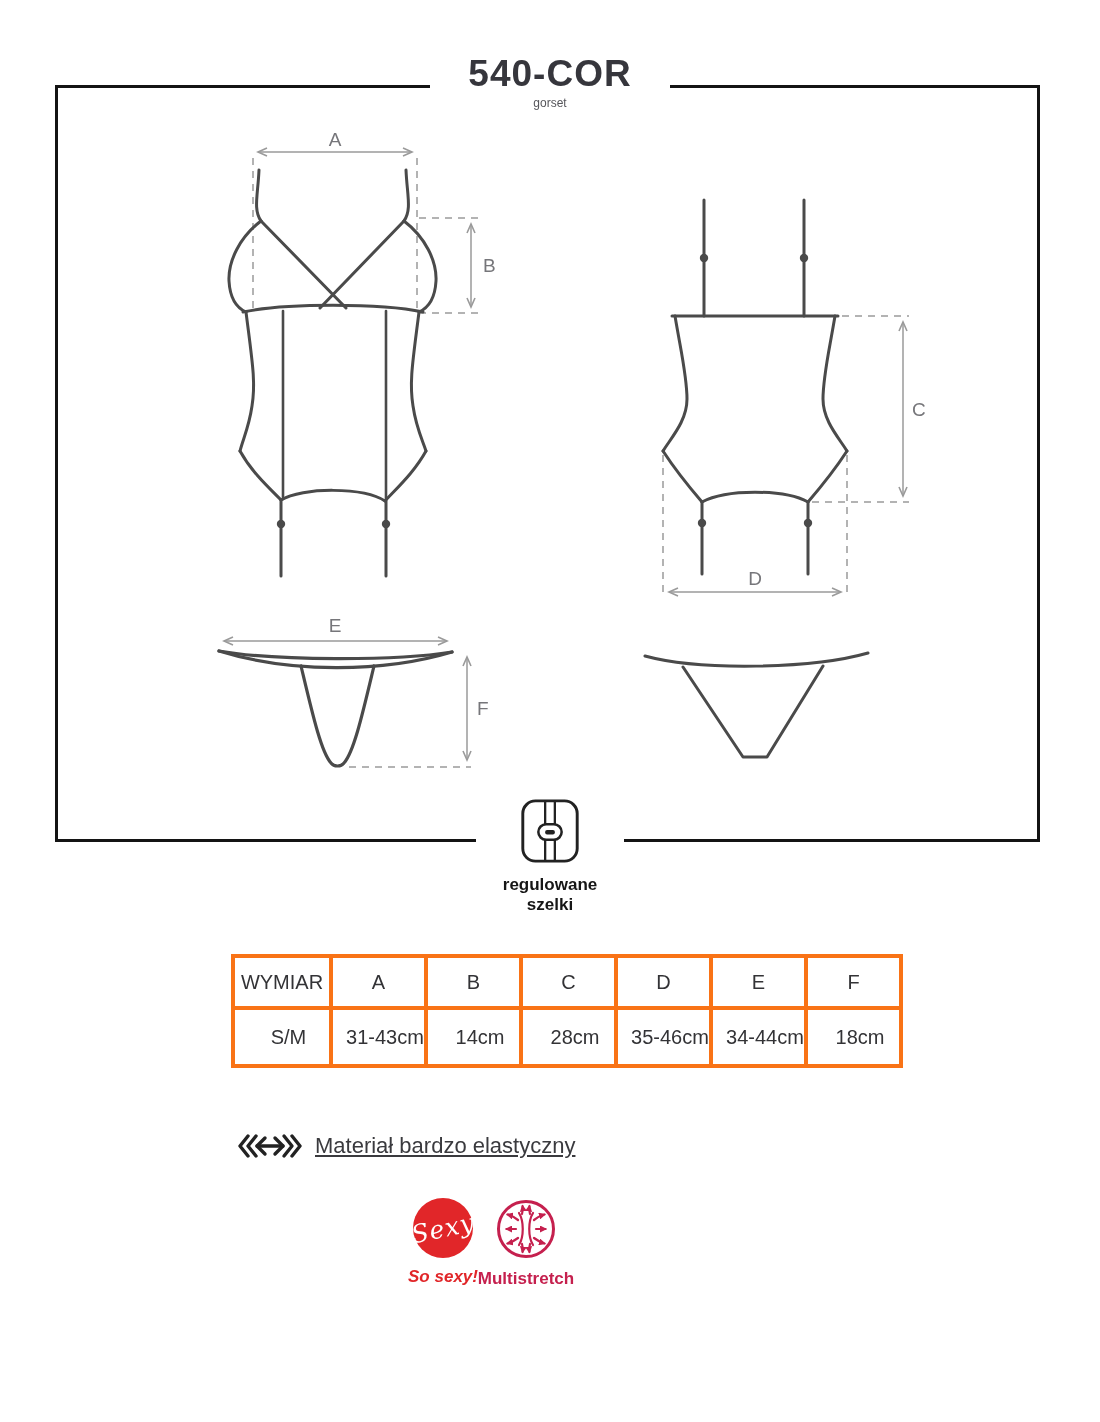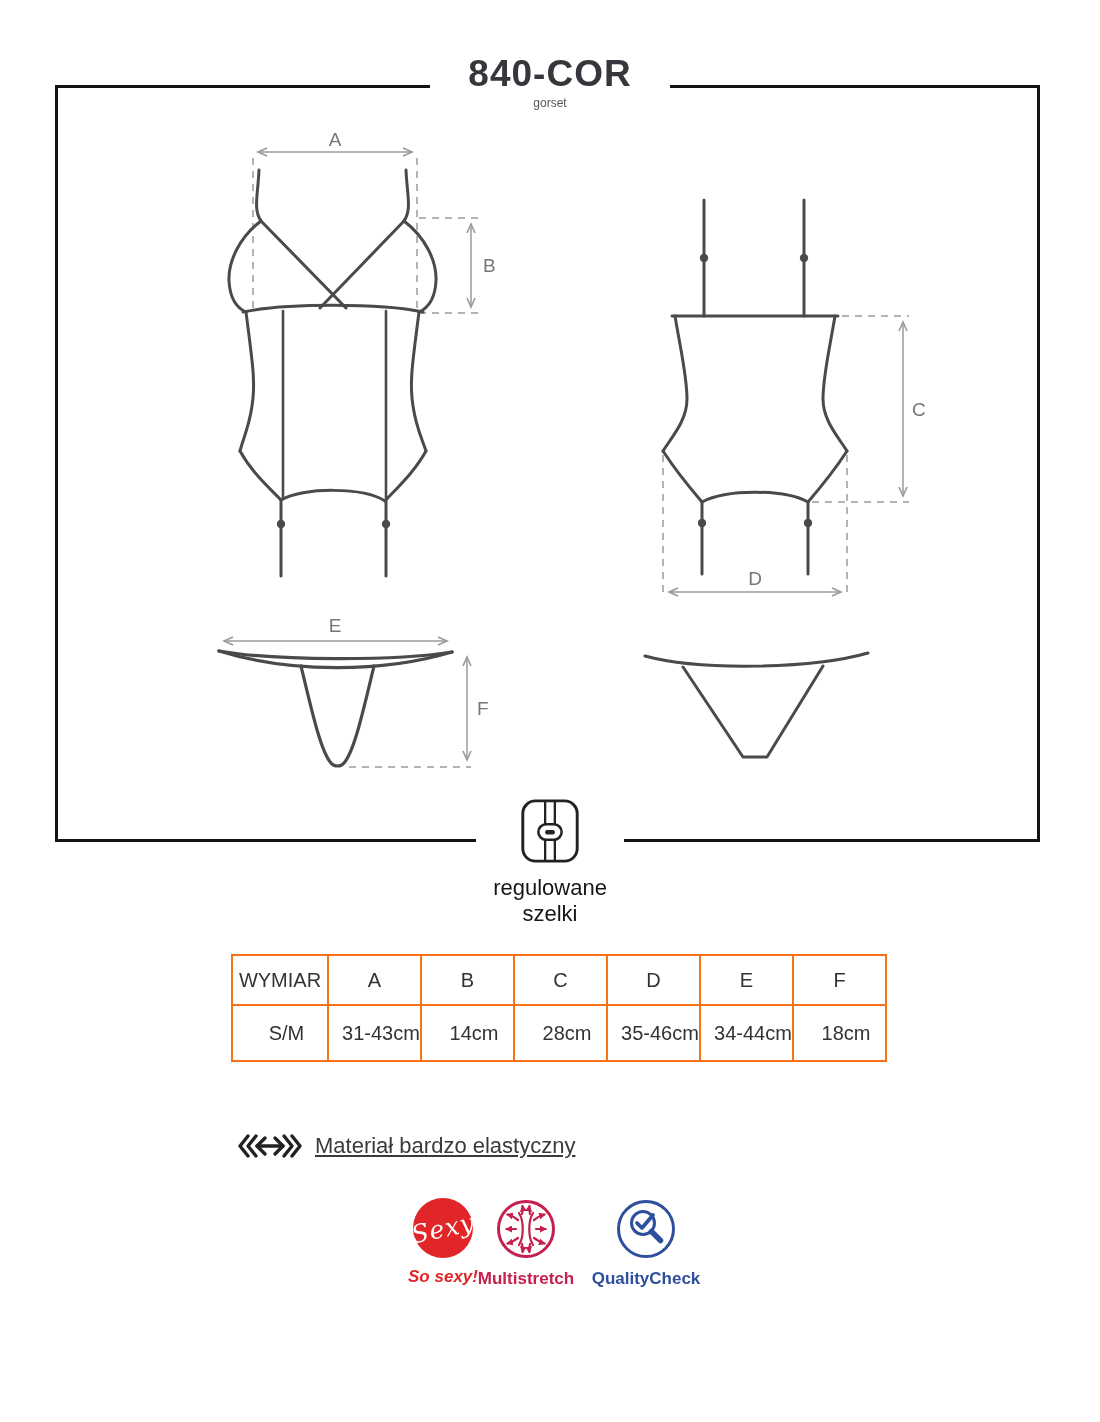--- a/index.html
+++ b/index.html
@@ -18,28 +18,28 @@
     background:#ffffff;text-align:center;
   }
   .model{font-size:37px;font-weight:bold;color:#36363c;letter-spacing:1px;line-height:1.1;}
   .subtitle{font-size:12px;color:#55555a;margin-top:1px;}
   svg.diagram{position:absolute;left:55px;top:85px;z-index:1;}
   
   .straps-feature{
     position:absolute;left:476px;top:798px;width:148px;z-index:3;
     background:#ffffff;text-align:center;
   }
-  .feature-label{font-size:22px;font-weight:normal;color:#161616;line-height:1.18;margin-top:5px;}
+  .feature-label{font-size:17px;font-weight:bold;color:#161616;line-height:1.18;margin-top:5px;}
   
   table.sizes{
     position:absolute;left:231px;top:954px;border-collapse:collapse;table-layout:fixed;
     font-size:20px;color:#333336;
   }
   table.sizes td,table.sizes th{
-    border:2px solid #f97316;text-align:center;vertical-align:middle;
+    border:4px solid #f97316;text-align:center;vertical-align:middle;
     font-weight:normal;padding:0;overflow:hidden;white-space:nowrap;
   }
   table.sizes th{height:48px;}
   table.sizes td{height:54px;padding-left:13px;}
   .col-label{width:94px;}
   .col-meas{width:91px;}
   
   .material{
     position:absolute;left:238px;top:1131px;display:flex;align-items:center;gap:13px;
   }
@@ -66,21 +66,21 @@
   .lbl-blue{color:#2e4f9c;}
 </style>
 </head>
 <body>
 
 <div class="page">
 
   <div class="frame"></div>
 
   <div class="title-block">
-    <div class="model">840-COR</div>
+    <div class="model">540-COR</div>
     <div class="subtitle">gorset</div>
   </div>
 
   <svg class="diagram" width="985" height="757" viewBox="55 85 985 757">
     <defs>
       <marker id="ag" markerUnits="userSpaceOnUse" markerWidth="12" markerHeight="11" refX="10" refY="5" orient="auto-start-reverse">
         <path d="M1,1 L10,5 L1,9" fill="none" stroke="#9a9a9a" stroke-width="1.6"></path>
       </marker>
     </defs>
 
@@ -243,23 +243,14 @@
         <path d="M23,40 C19,43 16,44.5 12.5,45.5" marker-end="url(#mah)"></path>
         <path d="M21,31 C18,31 15,31 11.5,31" marker-end="url(#mah)"></path>
         <path d="M39,22 C43,19 46,17.5 49.5,16.5" marker-end="url(#mah)"></path>
         <path d="M39,40 C43,43 46,44.5 49.5,45.5" marker-end="url(#mah)"></path>
         <path d="M41,31 C44,31 47,31 50.5,31" marker-end="url(#mah)"></path>
       </g>
     </svg>
     <div class="badge-label lbl-crimson">Multistretch</div>
   </div>
 
-  <div class="badge badge-quality">
-    <svg width="62" height="62" viewBox="0 0 62 62">
-      <circle cx="31" cy="31" r="27.5" fill="none" stroke="#2e4f9c" stroke-width="3"></circle>
-      <circle cx="28" cy="25" r="11.5" fill="none" stroke="#2e4f9c" stroke-width="3"></circle>
-      <line x1="36.5" y1="33.5" x2="45.5" y2="42.5" stroke="#2e4f9c" stroke-width="5.5" stroke-linecap="round"></line>
-      <path d="M22,25 L27,30 L38,17" fill="none" stroke="#2e4f9c" stroke-width="3.8" stroke-linecap="round" stroke-linejoin="round"></path>
-    </svg>
-    <div class="badge-label lbl-blue">QualityCheck</div>
-  </div>
 
 </div>
 
 </body></html>

